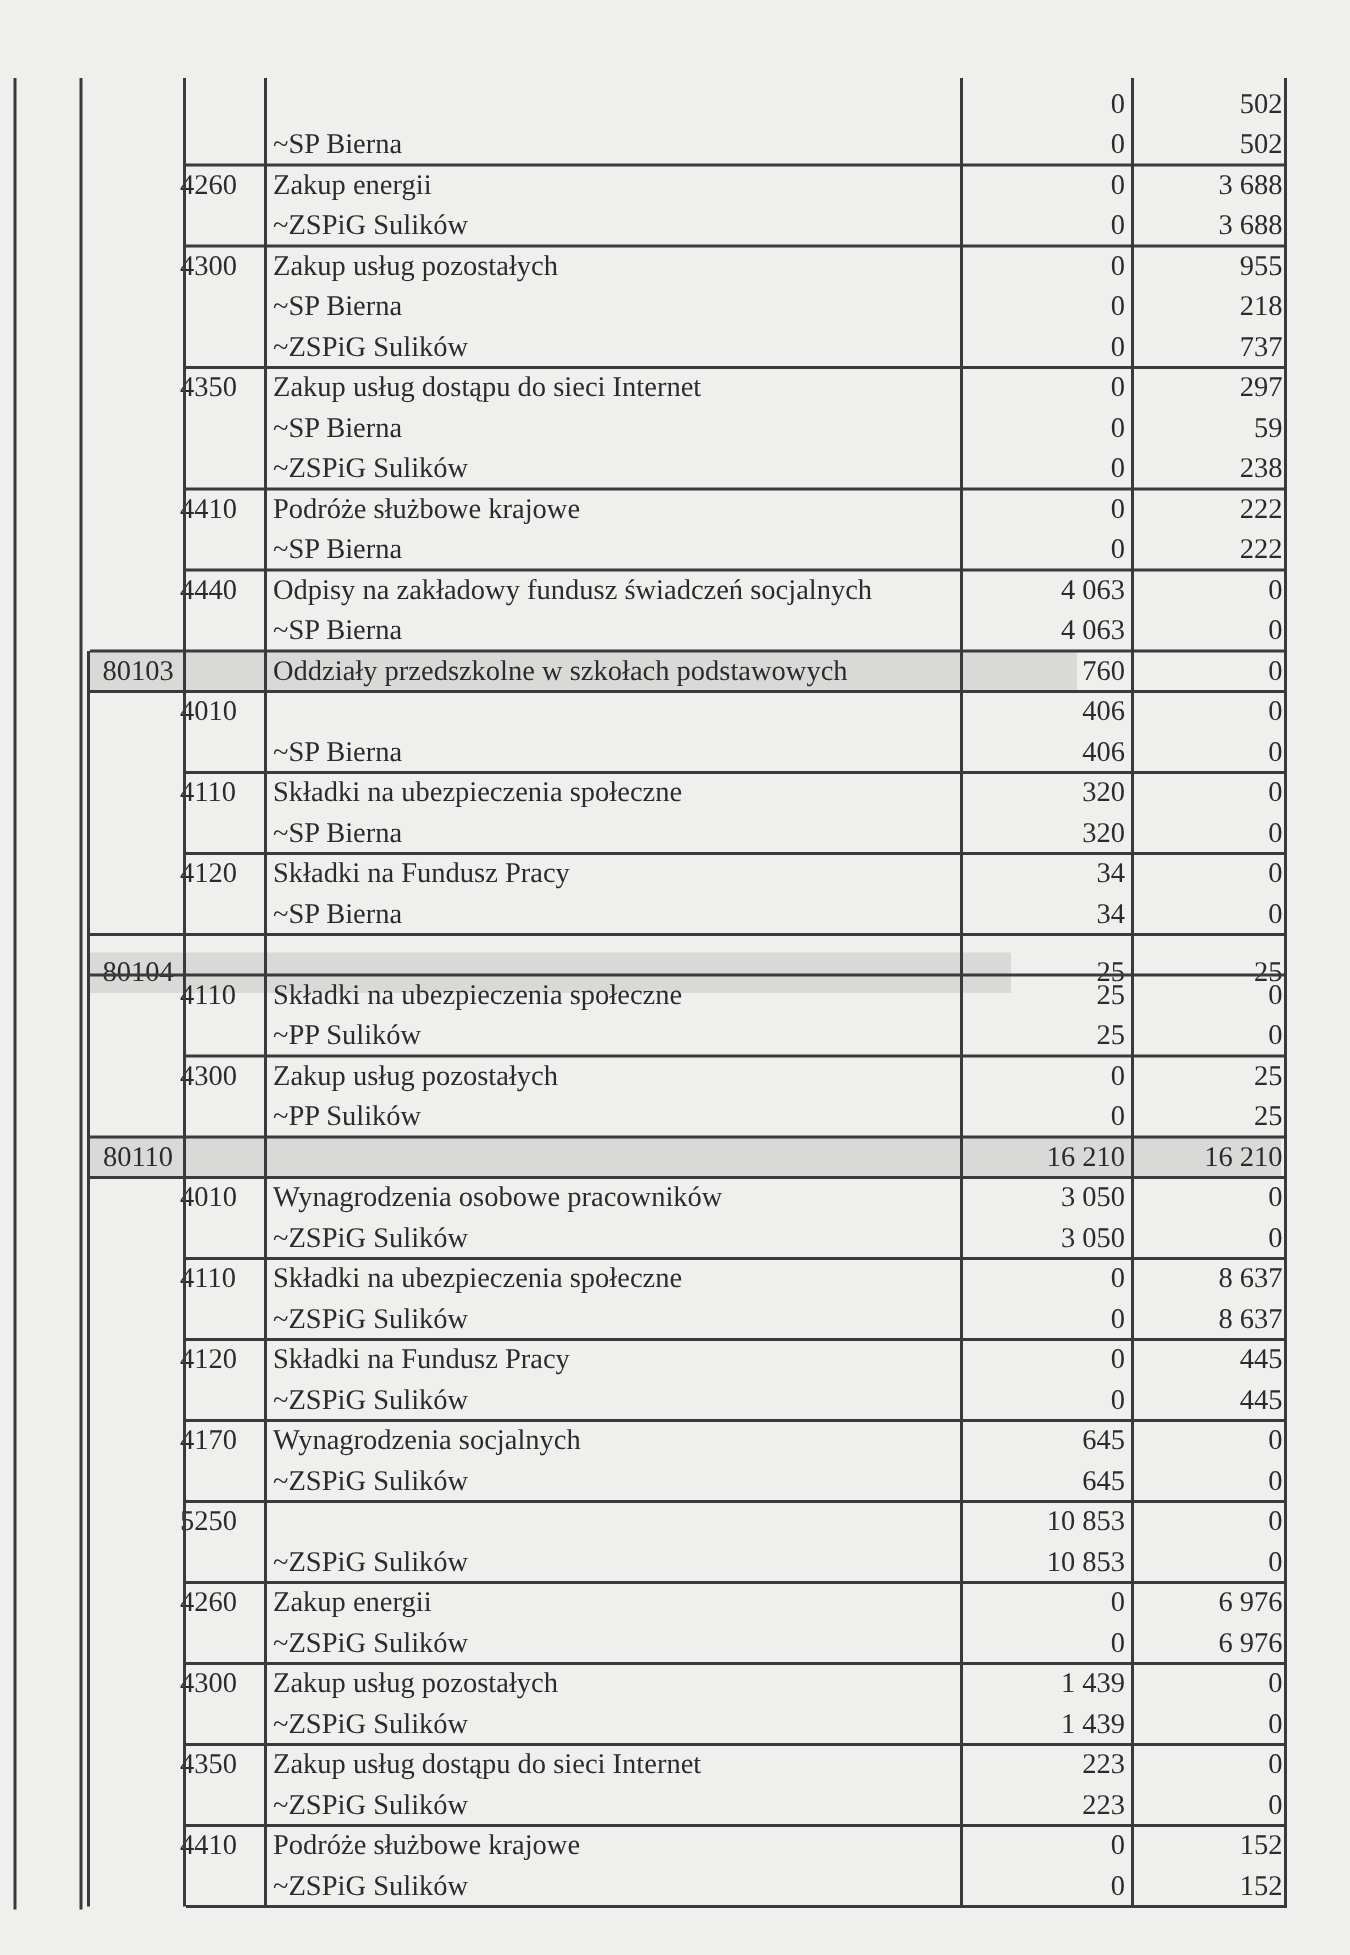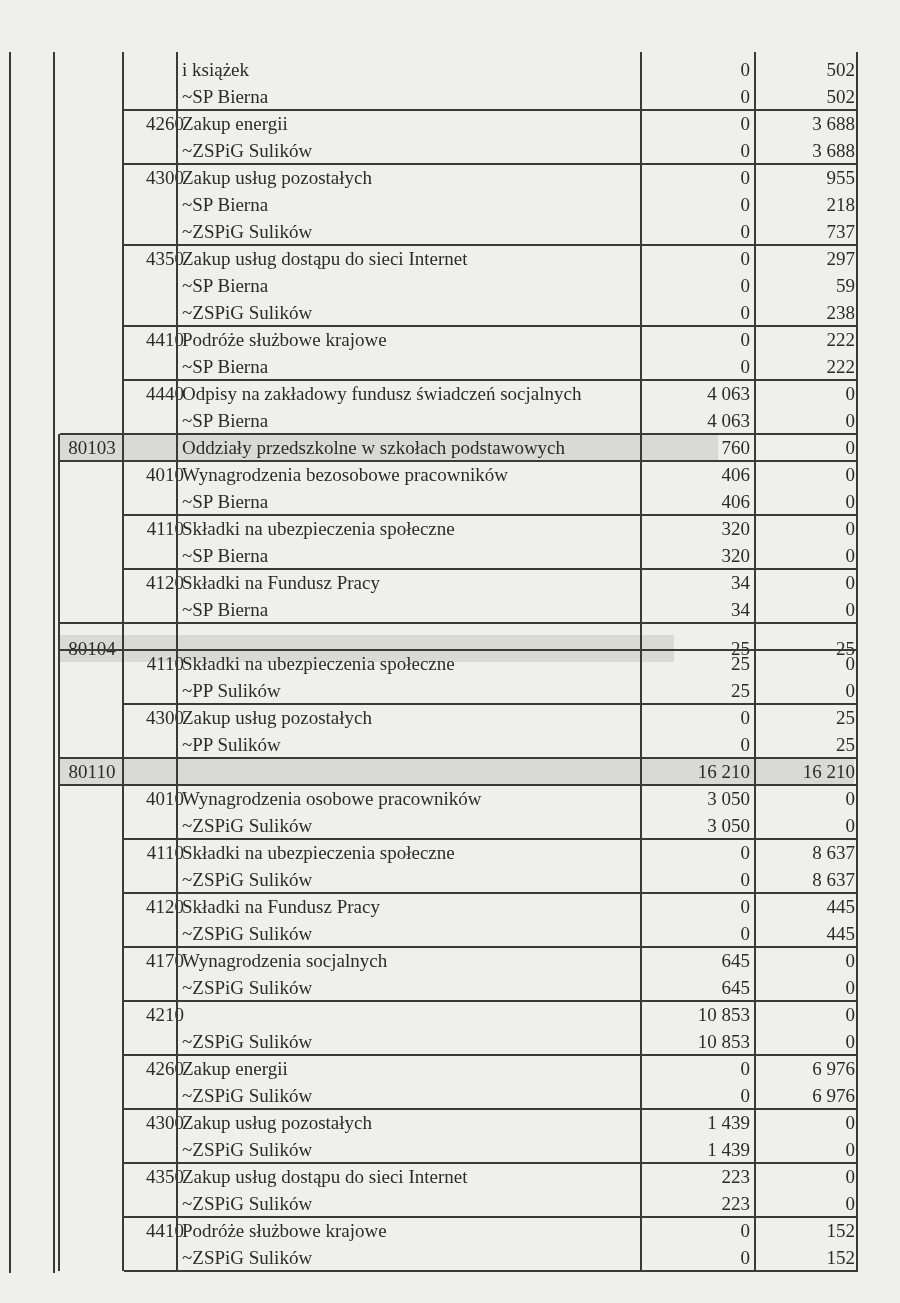--- a/index.html
+++ b/index.html
@@ -9,33 +9,32 @@
     font-family:"Liberation Serif", "DejaVu Serif", serif;
     color:#2b2b2b;
   }
   .vline { position:absolute; width:2px; background:#3a3a3a; }
   #tbl { position:absolute; left:0; top:0; }
   .row { position:absolute; height:27px; font-size:19px; line-height:27px; }
   .row.gray .shade { position:absolute; left:0; right:0; top:0; bottom:0; background:#d9d9d7; }
   .cell { position:absolute; top:0; height:27px; white-space:nowrap; overflow:hidden; }
   .hline { position:absolute; height:2px; background:#3a3a3a; }
   .c-dz { left:62px; width:60px; text-align:center; }
-  .c-par { left:132px; width:52px; text-align:right; padding-right:2px; }
+  .c-par { left:120px; width:52px; padding-right:2px; }
   .c-name { left:182px; width:458px; text-align:left; }
   .c-v1 { left:642px; width:108px; text-align:right; }
   .c-v2 { left:758px; width:97px; text-align:right; }
 </style>
 </head>
 <body>
 
 <div id="tbl">
     <div class="row" style="top: 56px; left: 0px; width: 900px;">
       <span class="cell c-dz"></span>
       <span class="cell c-par"></span>
-      <span class="cell c-name">i książek</span>
       <span class="cell c-v1">0</span>
       <span class="cell c-v2">502</span>
     </div>
     <div class="row" style="top: 83px; left: 0px; width: 900px;">
       <span class="cell c-dz"></span>
       <span class="cell c-par"></span>
       <span class="cell c-name">~SP Bierna</span>
       <span class="cell c-v1">0</span>
       <span class="cell c-v2">502</span>
     </div>
@@ -133,21 +132,20 @@
       <span class="cell c-dz">80103</span>
       <span class="cell c-par"></span>
       <span class="cell c-name">Oddziały przedszkolne w szkołach podstawowych</span>
       <span class="cell c-v1">760</span>
       <span class="cell c-v2">0</span>
     </div>
     <div class="hline" style="top: 433px; left: 60px; width: 798px;"></div>
     <div class="row" style="top: 461px; left: 0px; width: 900px;">
       <span class="cell c-dz"></span>
       <span class="cell c-par">4010</span>
-      <span class="cell c-name">Wynagrodzenia bezosobowe pracowników</span>
       <span class="cell c-v1">406</span>
       <span class="cell c-v2">0</span>
     </div>
     <div class="hline" style="top: 460px; left: 60px; width: 798px;"></div>
     <div class="row" style="top: 488px; left: 0px; width: 900px;">
       <span class="cell c-dz"></span>
       <span class="cell c-par"></span>
       <span class="cell c-name">~SP Bierna</span>
       <span class="cell c-v1">406</span>
       <span class="cell c-v2">0</span>
@@ -283,21 +281,21 @@
     <div class="hline" style="top: 946px; left: 124px; width: 734px;"></div>
     <div class="row" style="top: 974px; left: 0px; width: 900px;">
       <span class="cell c-dz"></span>
       <span class="cell c-par"></span>
       <span class="cell c-name">~ZSPiG Sulików</span>
       <span class="cell c-v1">645</span>
       <span class="cell c-v2">0</span>
     </div>
     <div class="row" style="top: 1001px; left: 0px; width: 900px;">
       <span class="cell c-dz"></span>
-      <span class="cell c-par">4210</span>
+      <span class="cell c-par">5250</span>
       <span class="cell c-v1">10 853</span>
       <span class="cell c-v2">0</span>
     </div>
     <div class="hline" style="top: 1000px; left: 124px; width: 734px;"></div>
     <div class="row" style="top: 1028px; left: 0px; width: 900px;">
       <span class="cell c-dz"></span>
       <span class="cell c-par"></span>
       <span class="cell c-name">~ZSPiG Sulików</span>
       <span class="cell c-v1">10 853</span>
       <span class="cell c-v2">0</span>

